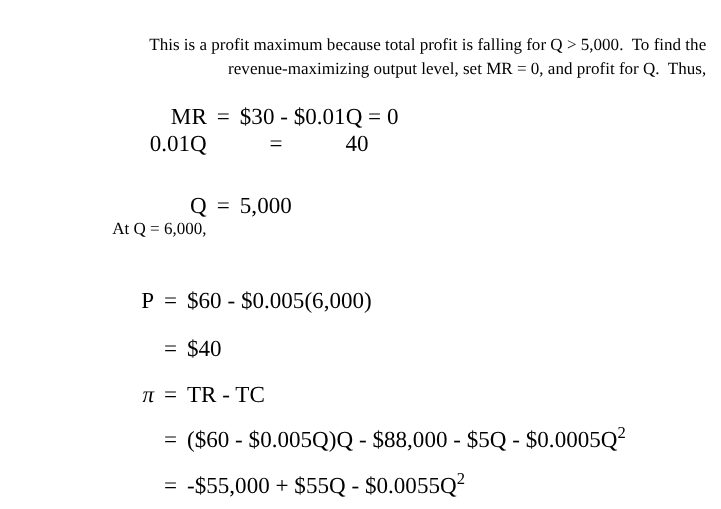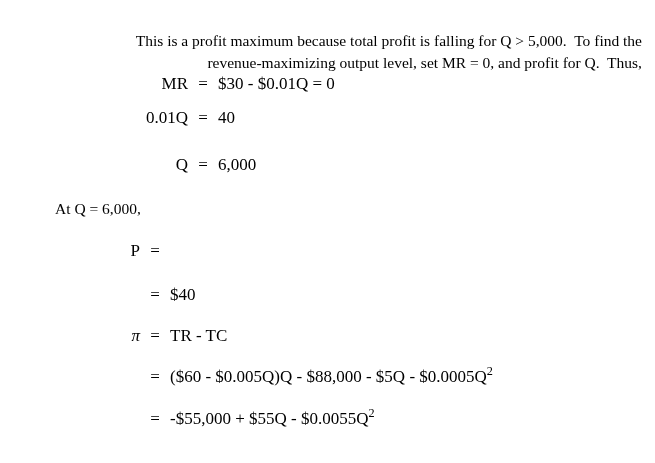--- a/index.html
+++ b/index.html
@@ -31,46 +31,48 @@
     margin-top: 24px;
   }
   .intro .line {
     white-space: pre;
   }
   
   .eq {
     position: absolute;
     display: flex;
     align-items: flex-start;
-    font-size: 17px;
+    font-size: 21px;
+    margin-top: 20px;
   }
   .eq .lbl {
     display: inline-block;
     text-align: right;
     white-space: pre;
   }
   .eq .eqs {
     display: inline-block;
     text-align: center;
     white-space: pre;
   }
   .eq .expr {
     display: inline-block;
     text-align: left;
     white-space: pre;
   }
   
   #row-mr   { left: 110px; top: 74px; }
-  #row-001q { left: 110px; top: 108px; }
+  #row-001q { left: 110px; top: 98px; gap: 48px; }
   #row-q    { left: 110px; top: 155px; }
 
   .standalone {
     position: absolute;
     font-size: 15.5px;
     white-space: pre;
+    margin-left: 47px;
   }
   #at-q { left: 55px; top: 200px; }
 
   #row-p    { left: 62px; top: 241px; }
   #row-p2   { left: 62px; top: 285px; }
   #row-pi   { left: 62px; top: 326px; }
   #row-pi2  { left: 62px; top: 367px; }
   #row-pi3  { left: 62px; top: 409px; }
 
   .lbl-w { width: 78px; }
@@ -104,28 +106,29 @@
 
   <div class="eq" id="row-001q">
     <span class="lbl lbl-w">0.01Q</span>
     <span class="eqs eqs-w">=</span>
     <span class="expr">40</span>
   </div>
 
   <div class="eq" id="row-q">
     <span class="lbl lbl-w">Q</span>
     <span class="eqs eqs-w">=</span>
-    <span class="expr">6,000</span>
+    <span class="expr">5,000</span>
   </div>
 
   <div class="standalone" id="at-q">At Q = 6,000,</div>
 
   <div class="eq" id="row-p">
     <span class="lbl lbl-w">P</span>
     <span class="eqs eqs-w">=</span>
+    <span class="expr">$60 - $0.005(6,000)</span>
   </div>
 
   <div class="eq" id="row-p2">
     <span class="lbl lbl-w"></span>
     <span class="eqs eqs-w">=</span>
     <span class="expr">$40</span>
   </div>
 
   <div class="eq" id="row-pi">
     <span class="lbl lbl-w pi">π</span>

